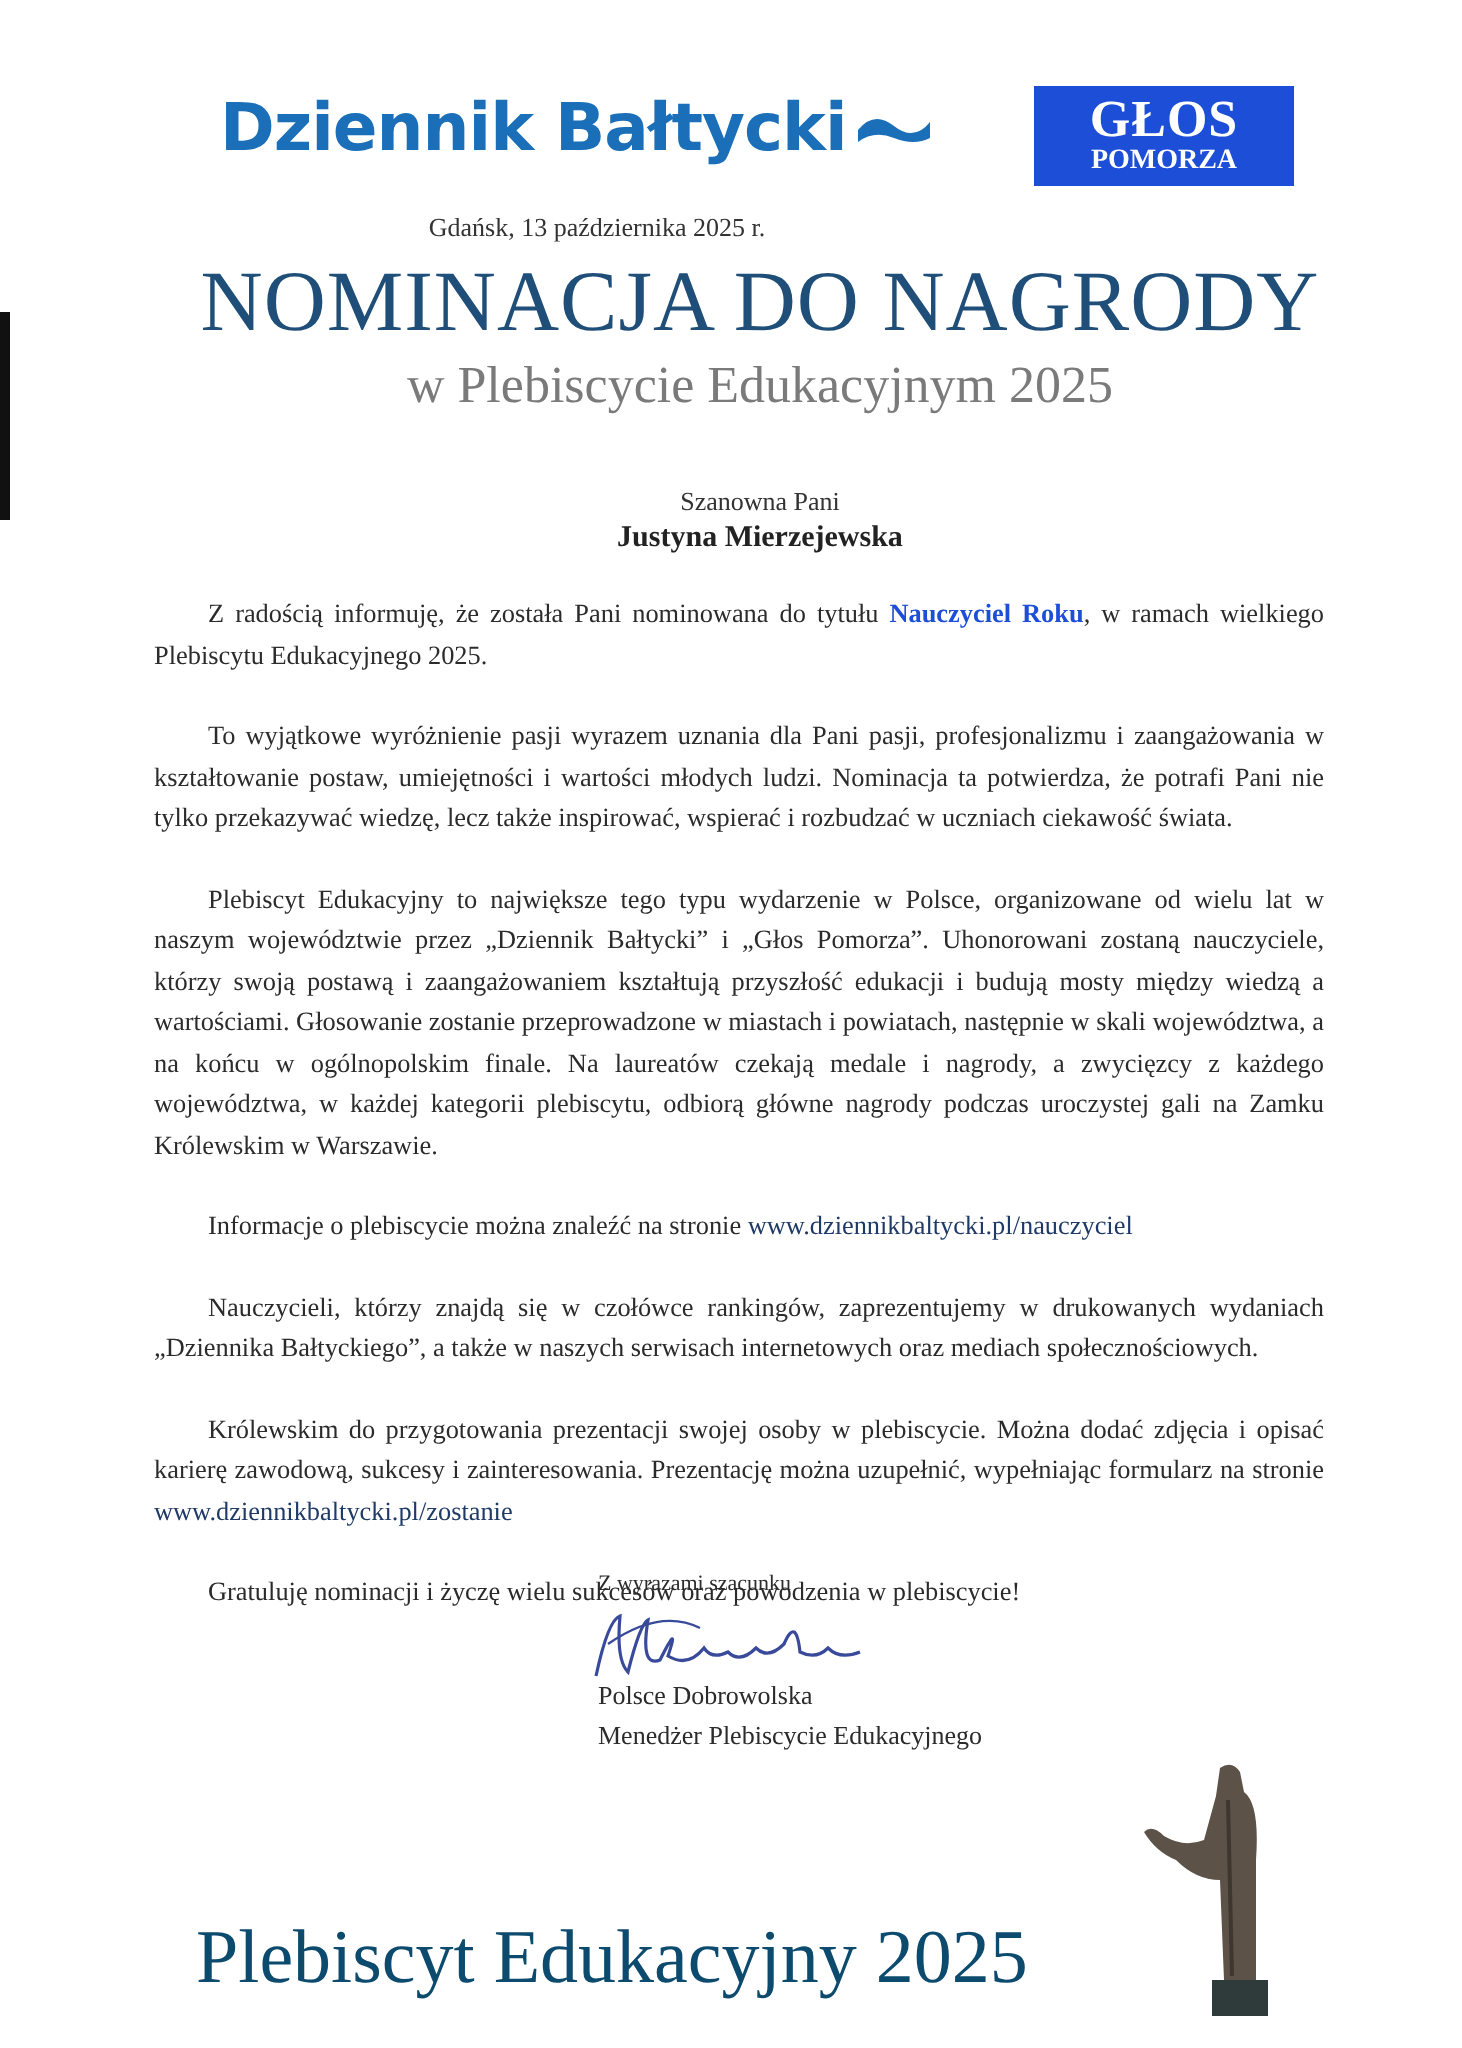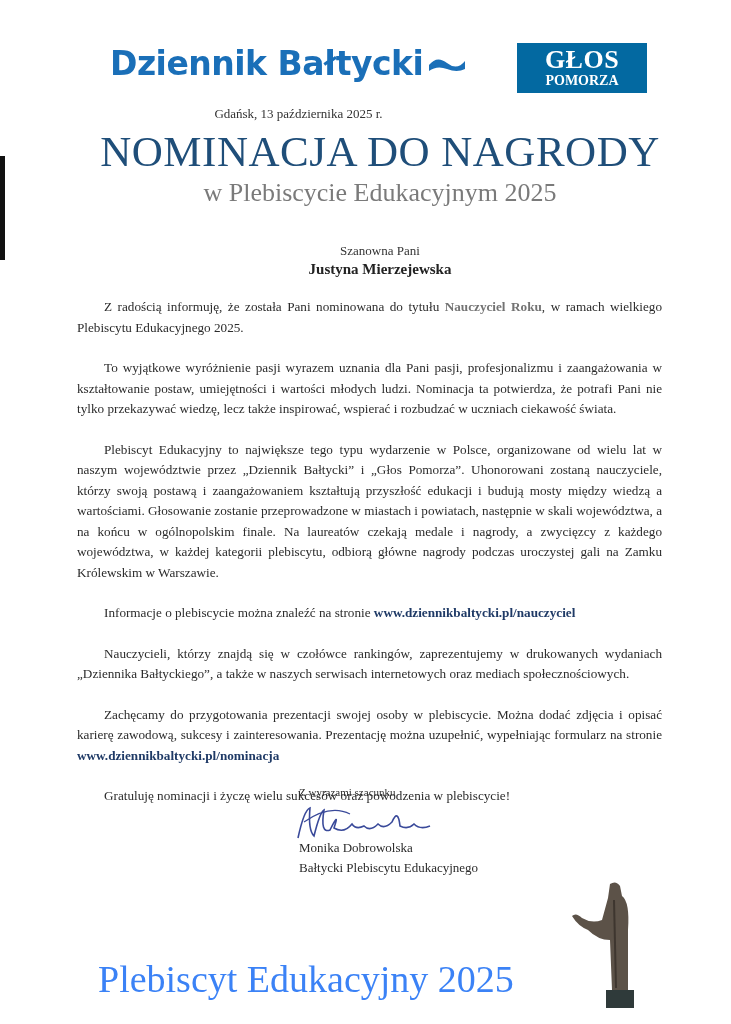--- a/index.html
+++ b/index.html
@@ -1,35 +1,35 @@
 <!DOCTYPE html>
 <html><head>
 <meta charset="utf-8">
 <style>
   html, body { margin:0; padding:0; background:#ffffff; }
   body { width:731px; height:1024px; position:relative; overflow:hidden; font-family:"Liberation Serif","DejaVu Serif",serif; color:#2b2b2b; }
   .edge-bar { position:absolute; left:0; top:156px; width:5px; height:104px; background:#111; }
   .logo-db { position:absolute; left:110px; top:44px; font-family:"DejaVu Sans","Liberation Sans",sans-serif; font-weight:bold; font-size:33px; color:#1a6fb8; letter-spacing:-0.5px; display:flex; align-items:center; }
   .logo-db .wave { margin-left:4px; width:40px; height:22px; }
-  .logo-gp { position:absolute; left:517px; top:43px; width:130px; height:50px; background:#0369a1; color:#fff; text-align:center; font-family:"Liberation Serif",serif; }
+  .logo-gp { position:absolute; left:517px; top:43px; width:130px; height:50px; background:#1d4ed8; color:#fff; text-align:center; font-family:"Liberation Serif",serif; }
   .logo-gp .l1 { font-size:26px; font-weight:bold; line-height:28px; margin-top:3px; letter-spacing:0.5px; }
   .logo-gp .l2 { font-size:14px; font-weight:bold; line-height:14px; }
   .date { position:absolute; left:0; width:597px; top:106px; text-align:center; font-size:13px; color:#333; }
   .title { position:absolute; left:0; width:760px; top:127px; text-align:center; font-size:43px; color:#1f4e79; letter-spacing:0.5px; }
   .subtitle { position:absolute; left:0; width:760px; top:178px; text-align:center; font-size:26px; color:#7a7a7a; }
   .greet { position:absolute; left:0; width:760px; top:243px; text-align:center; font-size:13px; color:#333; }
   .name { position:absolute; left:0; width:760px; top:261px; text-align:center; font-size:15px; font-weight:bold; color:#222; }
   .body { position:absolute; left:77px; width:585px; top:297px; font-size:13.2px; line-height:20.5px; text-align:justify; }
   .body p { margin:0 0 20px 0; text-indent:27px; }
-  .body b { color:#737373; }
-  .link { color:#1f3a66; font-weight:bold; }
+  .body b { color:#1d4ed8; }
+  .link { color:#1f3a66; font-weight:normal; }
   .closing { position:absolute; left:299px; top:782px; font-size:11px; line-height:20px; }
   .sig { position:absolute; left:290px; top:800px; width:160px; height:44px; }
   .signer { position:absolute; left:299px; top:838px; font-size:13px; line-height:20px; }
-  .footer { position:absolute; left:98px; top:957px; font-size:38px; color:#3b82f6; }
+  .footer { position:absolute; left:98px; top:957px; font-size:38px; color:#0c4a6e; }
   .statue { position:absolute; left:548px; top:880px; width:90px; height:130px; }
 </style>
 </head>
 <body>
 
 <div class="edge-bar"></div>
 
 <div class="logo-db">
   <span>Dziennik Bałtycki</span>
   <svg class="wave" viewBox="0 0 40 22">
@@ -47,32 +47,32 @@
 <div class="subtitle">w Plebiscycie Edukacyjnym 2025</div>
 <div class="greet">Szanowna Pani</div>
 <div class="name">Justyna Mierzejewska</div>
 
 <div class="body">
   <p><span>Z radością informuję, że została Pani nominowana do tytułu </span><b>Nauczyciel Roku</b><span>, w ramach wielkiego Plebiscytu Edukacyjnego 2025.</span></p>
   <p>To wyjątkowe wyróżnienie pasji wyrazem uznania dla Pani pasji, profesjonalizmu i zaangażowania w kształtowanie postaw, umiejętności i wartości młodych ludzi. Nominacja ta potwierdza, że potrafi Pani nie tylko przekazywać wiedzę, lecz także inspirować, wspierać i rozbudzać w uczniach ciekawość świata.</p>
   <p>Plebiscyt Edukacyjny to największe tego typu wydarzenie w Polsce, organizowane od wielu lat w naszym województwie przez „Dziennik Bałtycki” i „Głos Pomorza”. Uhonorowani zostaną nauczyciele, którzy swoją postawą i zaangażowaniem kształtują przyszłość edukacji i budują mosty między wiedzą a wartościami. Głosowanie zostanie przeprowadzone w miastach i powiatach, następnie w skali województwa, a na końcu w ogólnopolskim finale. Na laureatów czekają medale i nagrody, a zwycięzcy z każdego województwa, w każdej kategorii plebiscytu, odbiorą główne nagrody podczas uroczystej gali na Zamku Królewskim w Warszawie.</p>
   <p><span>Informacje o plebiscycie można znaleźć na stronie </span><span class="link">www.dziennikbaltycki.pl/nauczyciel</span></p>
   <p>Nauczycieli, którzy znajdą się w czołówce rankingów, zaprezentujemy w drukowanych wydaniach „Dziennika Bałtyckiego”, a także w naszych serwisach internetowych oraz mediach społecznościowych.</p>
-  <p><span>Zachęcamy do przygotowania prezentacji swojej osoby w plebiscycie. Można dodać zdjęcia i opisać karierę zawodową, sukcesy i zainteresowania. Prezentację można uzupełnić, wypełniając formularz na stronie </span><span class="link">www.dziennikbaltycki.pl/nominacja</span></p>
+  <p><span>Królewskim do przygotowania prezentacji swojej osoby w plebiscycie. Można dodać zdjęcia i opisać karierę zawodową, sukcesy i zainteresowania. Prezentację można uzupełnić, wypełniając formularz na stronie </span><span class="link">www.dziennikbaltycki.pl/zostanie</span></p>
   <p>Gratuluję nominacji i życzę wielu sukcesów oraz powodzenia w plebiscycie!</p>
 </div>
 
 <div class="closing">Z wyrazami szacunku</div>
 <svg class="sig" viewBox="0 0 160 44">
   <path d="M8 38 Q14 10 20 8 Q18 30 24 36 Q30 12 34 10 Q30 34 40 30 Q50 10 44 28 Q54 34 62 24 Q66 30 74 26 Q80 32 88 24 Q94 30 102 22 Q108 8 110 26 Q118 30 124 24 Q130 30 140 26" fill="none" stroke="#3a4a9a" stroke-width="1.6"></path>
   <path d="M14 22 Q40 4 60 14" fill="none" stroke="#3a4a9a" stroke-width="1.2"></path>
 </svg>
 <div class="signer">
-  <div>Monika Dobrowolska</div>
-  <div>Bałtycki Plebiscytu Edukacyjnego</div>
+  <div>Polsce Dobrowolska</div>
+  <div>Menedżer Plebiscycie Edukacyjnego</div>
 </div>
 
 <div class="footer">Plebiscyt Edukacyjny 2025</div>
 
 <svg class="statue" viewBox="0 0 90 130">
   <rect x="58" y="110" width="28" height="18" fill="#2f3a3a"></rect>
   <path d="M62 4 Q68 0 72 6 L74 16 Q82 22 80 50 L80 110 L64 110 L62 60 Q50 60 40 50 Q30 46 24 36 Q28 32 34 38 Q44 44 54 40 L60 18 Z" fill="#5c5248"></path>
   <path d="M66 20 L68 108" stroke="#3e362f" stroke-width="2"></path>
 </svg>
 

